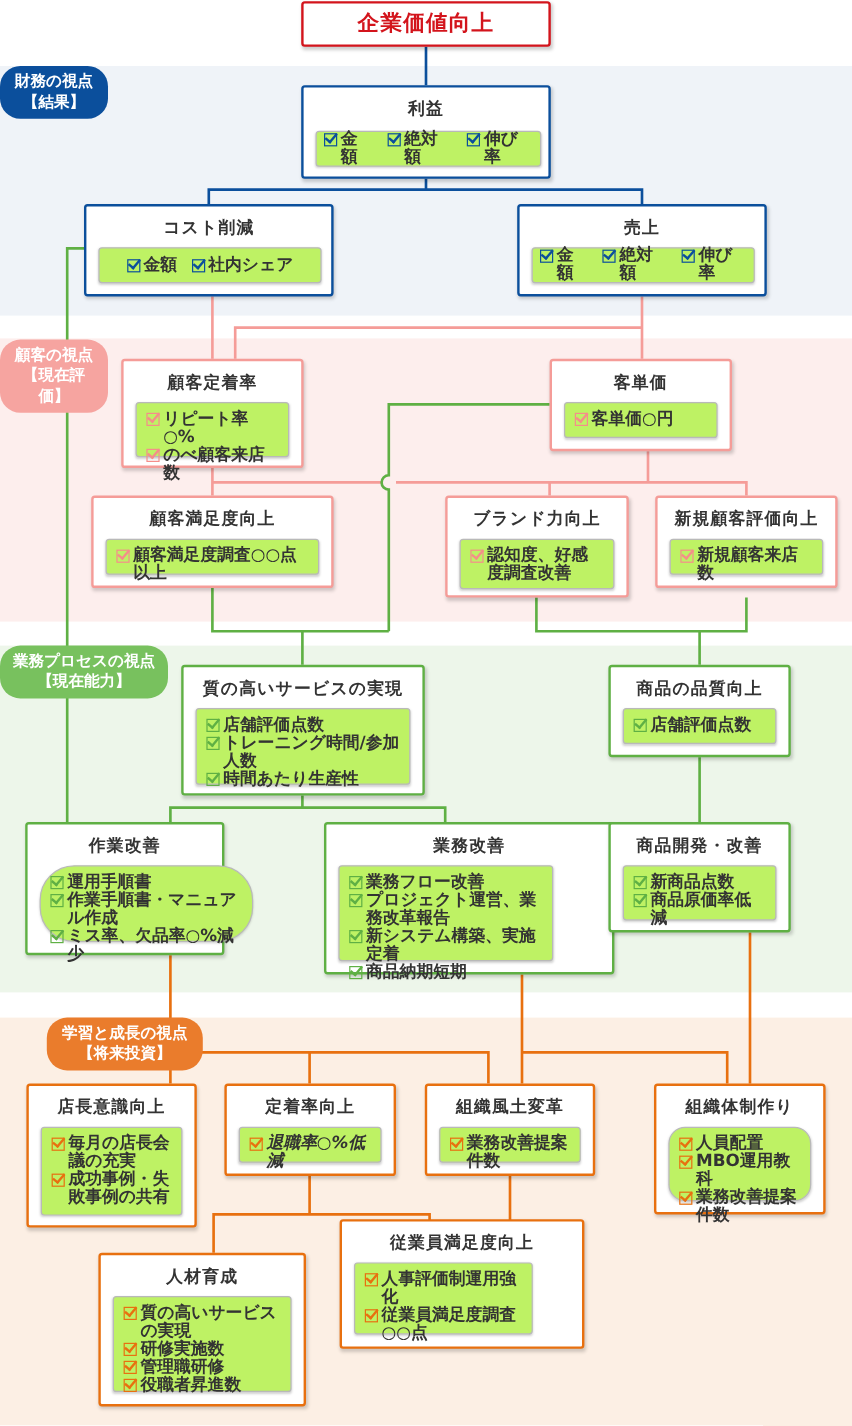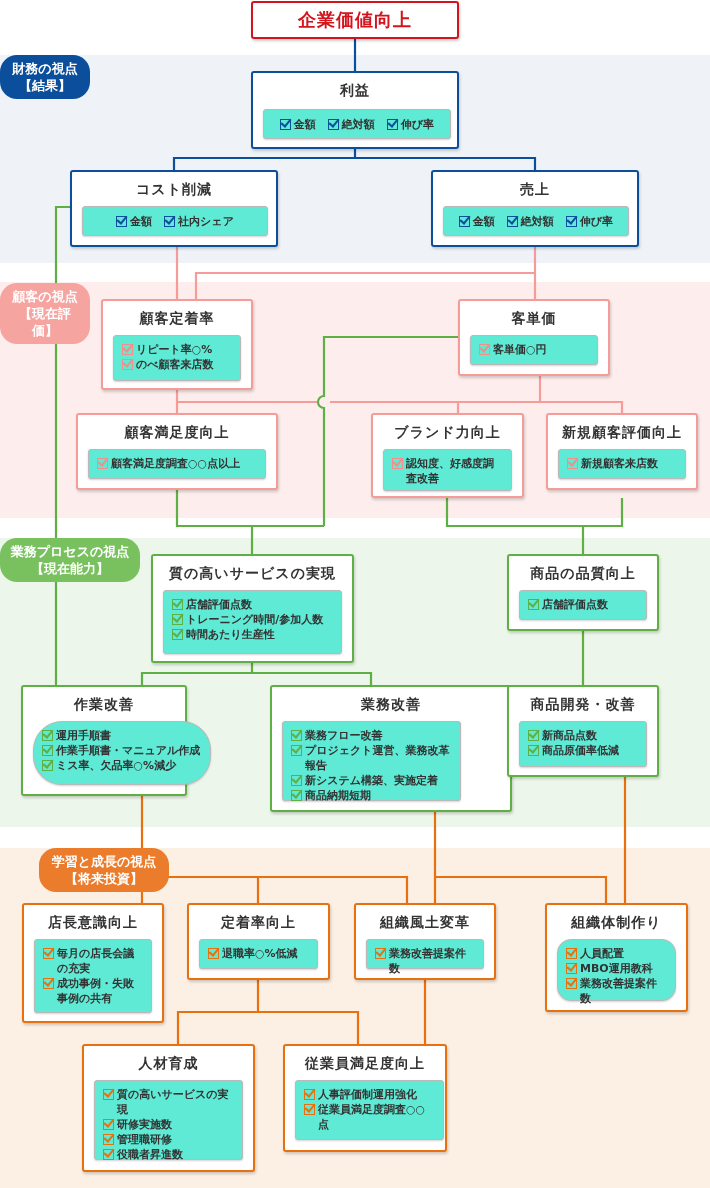--- a/index.html
+++ b/index.html
@@ -24,22 +24,22 @@
   .node { position: absolute; background: #fff; border: 2px solid; border-radius: 3px;
           box-shadow: 1px 2px 3px rgba(0,0,0,0.18); z-index: 2; }
   .node.blue   { border-color: #0b4f9c; }
   .node.pink   { border-color: #f59c98; }
   .node.green  { border-color: #5fb044; }
   .node.orange { border-color: #e8700f; }
 
   .node-title { text-align: center; font-size: 14px; font-weight: bold; color: #333;
                 margin-top: 9px; letter-spacing: 1px; }
 
-  .checklist { position: absolute; background: #5eead4; border: 1px solid #b9b9b9; border-radius: 3px;
-               box-shadow: 0 1px 2px rgba(0,0,0,0.18); padding: 6px 8px; font-size: 11px;
+  .checklist { position: absolute; background: #bef264; border: 1px solid #b9b9b9; border-radius: 3px;
+               box-shadow: 0 1px 2px rgba(0,0,0,0.18); padding: 6px 8px; font-size: 14px;
                font-weight: bold; color: #333; }
   .checklist.inline { display: flex; justify-content: center; align-items: center; gap: 12px; padding: 7px 6px; }
   .item { display: flex; align-items: flex-start; line-height: 15px; }
   .item .txt { display: block; }
   .chk { flex: 0 0 auto; display: inline-block; width: 11px; height: 11px; border: 1.6px solid;
          margin: 2px 3px 0 0; position: relative; }
   .chk::after { content: ""; position: absolute; left: 2px; top: -3px; width: 4px; height: 8px;
                 border-right: 2px solid; border-bottom: 2px solid; transform: rotate(40deg); }
   .blue .chk, .blue .chk::after     { border-color: #0b4f9c; }
   .pink .chk, .pink .chk::after     { border-color: #f58e8a; }
@@ -281,21 +281,21 @@
         <span class="txt">毎月の店長会議の充実</span>
       </div>
       <div class="item">
         <span class="chk"></span>
         <span class="txt">成功事例・失敗事例の共有</span>
       </div>
     </div>
   </div>
 <div class="node orange" style="left:187px;top:903px;width:143px;height:77px;">
     <div class="node-title">定着率向上</div>
-    <div class="checklist" style="left: 10px; top: 34px; width: 119px; height: 30px;">
+    <div class="checklist" style="left: 10px; top: 34px; width: 119px; height: 30px; font-style: italic;">
       <div class="item">
         <span class="chk"></span>
         <span class="txt">退職率○%低減</span>
       </div>
     </div>
   </div>
 <div class="node orange" style="left:354px;top:903px;width:142px;height:77px;">
     <div class="node-title">組織風土変革</div>
     <div class="checklist" style="left: 10px; top: 34px; width: 118px; height: 30px;">
       <div class="item">
@@ -335,21 +335,21 @@
       <div class="item">
         <span class="chk"></span>
         <span class="txt">管理職研修</span>
       </div>
       <div class="item">
         <span class="chk"></span>
         <span class="txt">役職者昇進数</span>
       </div>
     </div>
   </div>
-<div class="node orange" style="left:283px;top:1044px;width:164px;height:108px;">
+<div class="node orange" style="left:283px;top:1016px;width:204px;height:108px;">
     <div class="node-title">従業員満足度向上</div>
     <div class="checklist" style="left: 10px; top: 34px; width: 149px; height: 60px;">
       <div class="item">
         <span class="chk"></span>
         <span class="txt">人事評価制運用強化</span>
       </div>
       <div class="item">
         <span class="chk"></span>
         <span class="txt">従業員満足度調査○○点</span>
       </div>

